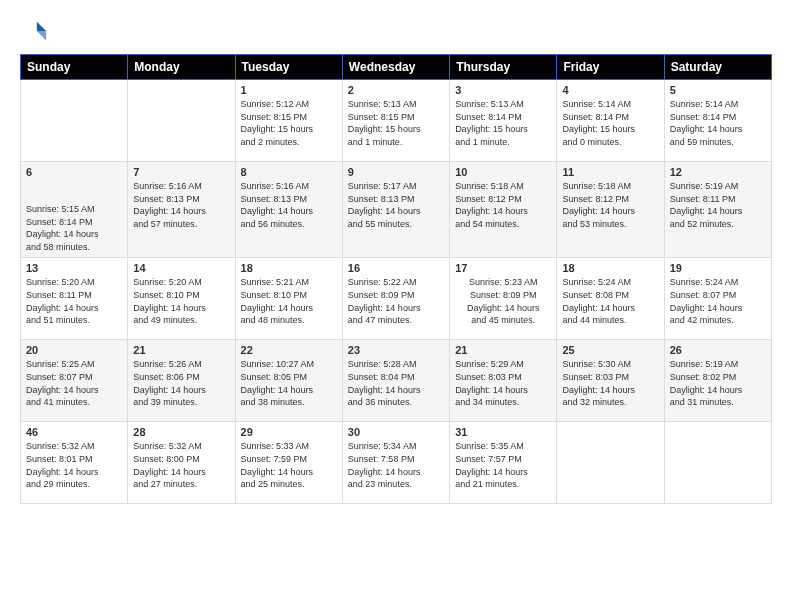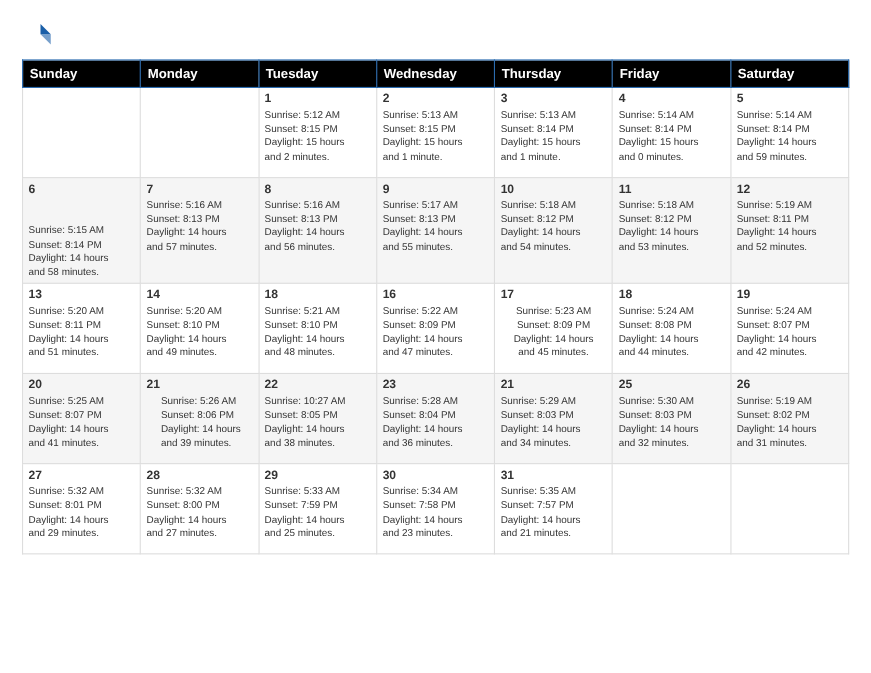--- a/index.html
+++ b/index.html
@@ -272,21 +272,21 @@
         <tr>
           <td>
             <div class="day-number">20</div>
             <div class="day-info" style="white-space: pre-line;">Sunrise: 5:25 AM
 Sunset: 8:07 PM
 Daylight: 14 hours
 and 41 minutes.</div>
           </td>
           <td>
             <div class="day-number">21</div>
-            <div class="day-info" style="white-space: pre-line; margin-left: 13px;">Sunrise: 5:26 AM
+            <div class="day-info" style="white-space: pre-line;">Sunrise: 5:26 AM
 Sunset: 8:06 PM
 Daylight: 14 hours
 and 39 minutes.</div>
           </td>
           <td>
             <div class="day-number">22</div>
             <div class="day-info" style="white-space: pre-line;">Sunrise: 10:27 AM
 Sunset: 8:05 PM
 Daylight: 14 hours
 and 38 minutes.</div>
@@ -315,21 +315,21 @@
           <td>
             <div class="day-number">26</div>
             <div class="day-info" style="white-space: pre-line;">Sunrise: 5:19 AM
 Sunset: 8:02 PM
 Daylight: 14 hours
 and 31 minutes.</div>
           </td>
         </tr>
         <tr>
           <td>
-            <div class="day-number">27</div>
+            <div class="day-number">46</div>
             <div class="day-info" style="white-space: pre-line;">Sunrise: 5:32 AM
 Sunset: 8:01 PM
 Daylight: 14 hours
 and 29 minutes.</div>
           </td>
           <td>
             <div class="day-number">28</div>
             <div class="day-info" style="white-space: pre-line;">Sunrise: 5:32 AM
 Sunset: 8:00 PM
 Daylight: 14 hours

